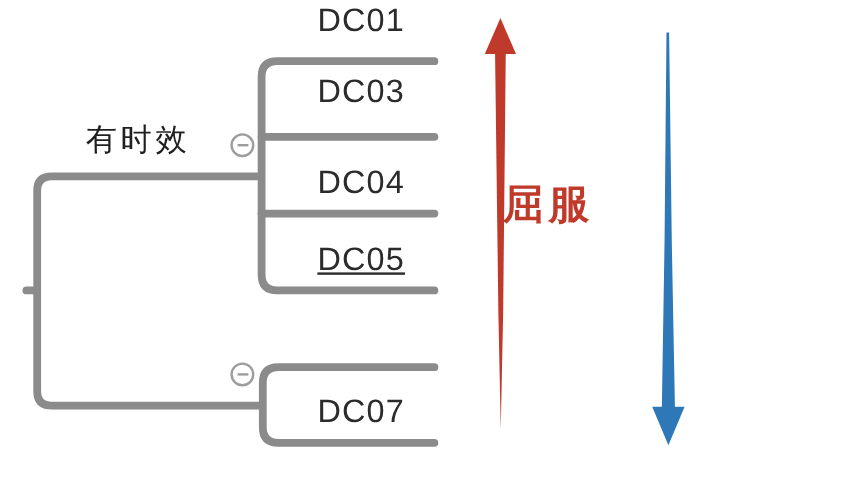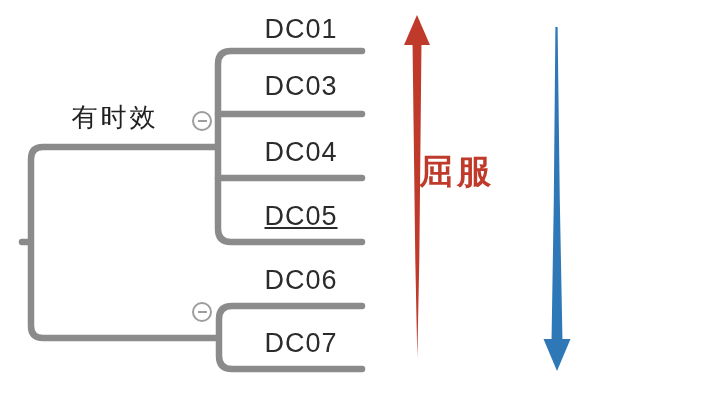--- a/index.html
+++ b/index.html
@@ -87,25 +87,24 @@
 
   <div class="topic parent-topic" style="top:99px;">有时效</div>
 
   <div class="collapse-btn" style="left:192px;top:111px;">
     <span class="minus-bar"></span>
   </div>
   <div class="collapse-btn" style="left:192px;top:302px;">
     <span class="minus-bar"></span>
   </div>
 
-  <div class="topic child-topic" style="top:12px;">DC01</div>
-  <div class="topic child-topic" style="top:69px;">DC03</div>
+  <div class="topic child-topic" style="top:0;">DC01</div>
+  <div class="topic child-topic" style="top:59px;">DC03</div>
   <div class="topic child-topic" style="top:135px;">DC04</div>
   <div class="topic child-topic" style="top:199px;text-decoration:underline;">DC05</div>
-  <div class="topic child-topic" style="top:263px;">DC06</div>
   <div class="topic child-topic" style="top:326px;">DC07</div>
 
   <svg class="layer" viewBox="0 0 701 404">
     <g>
       <polygon class="red-part" points="417,15 404,45 430,45"></polygon>
       <path class="red-part" d="M 412.5 40 L 421.5 40 L 419.3 260 L 417.3 358 L 415.3 260 Z"></path>
     </g>
     <g>
       <path class="blue-part" d="M 555.4 27 L 557.6 27 L 559.8 200 L 562.5 342 L 551.5 342 L 553.8 200 Z"></path>
       <polygon class="blue-part" points="543.5,339 570.5,339 557,371"></polygon>

